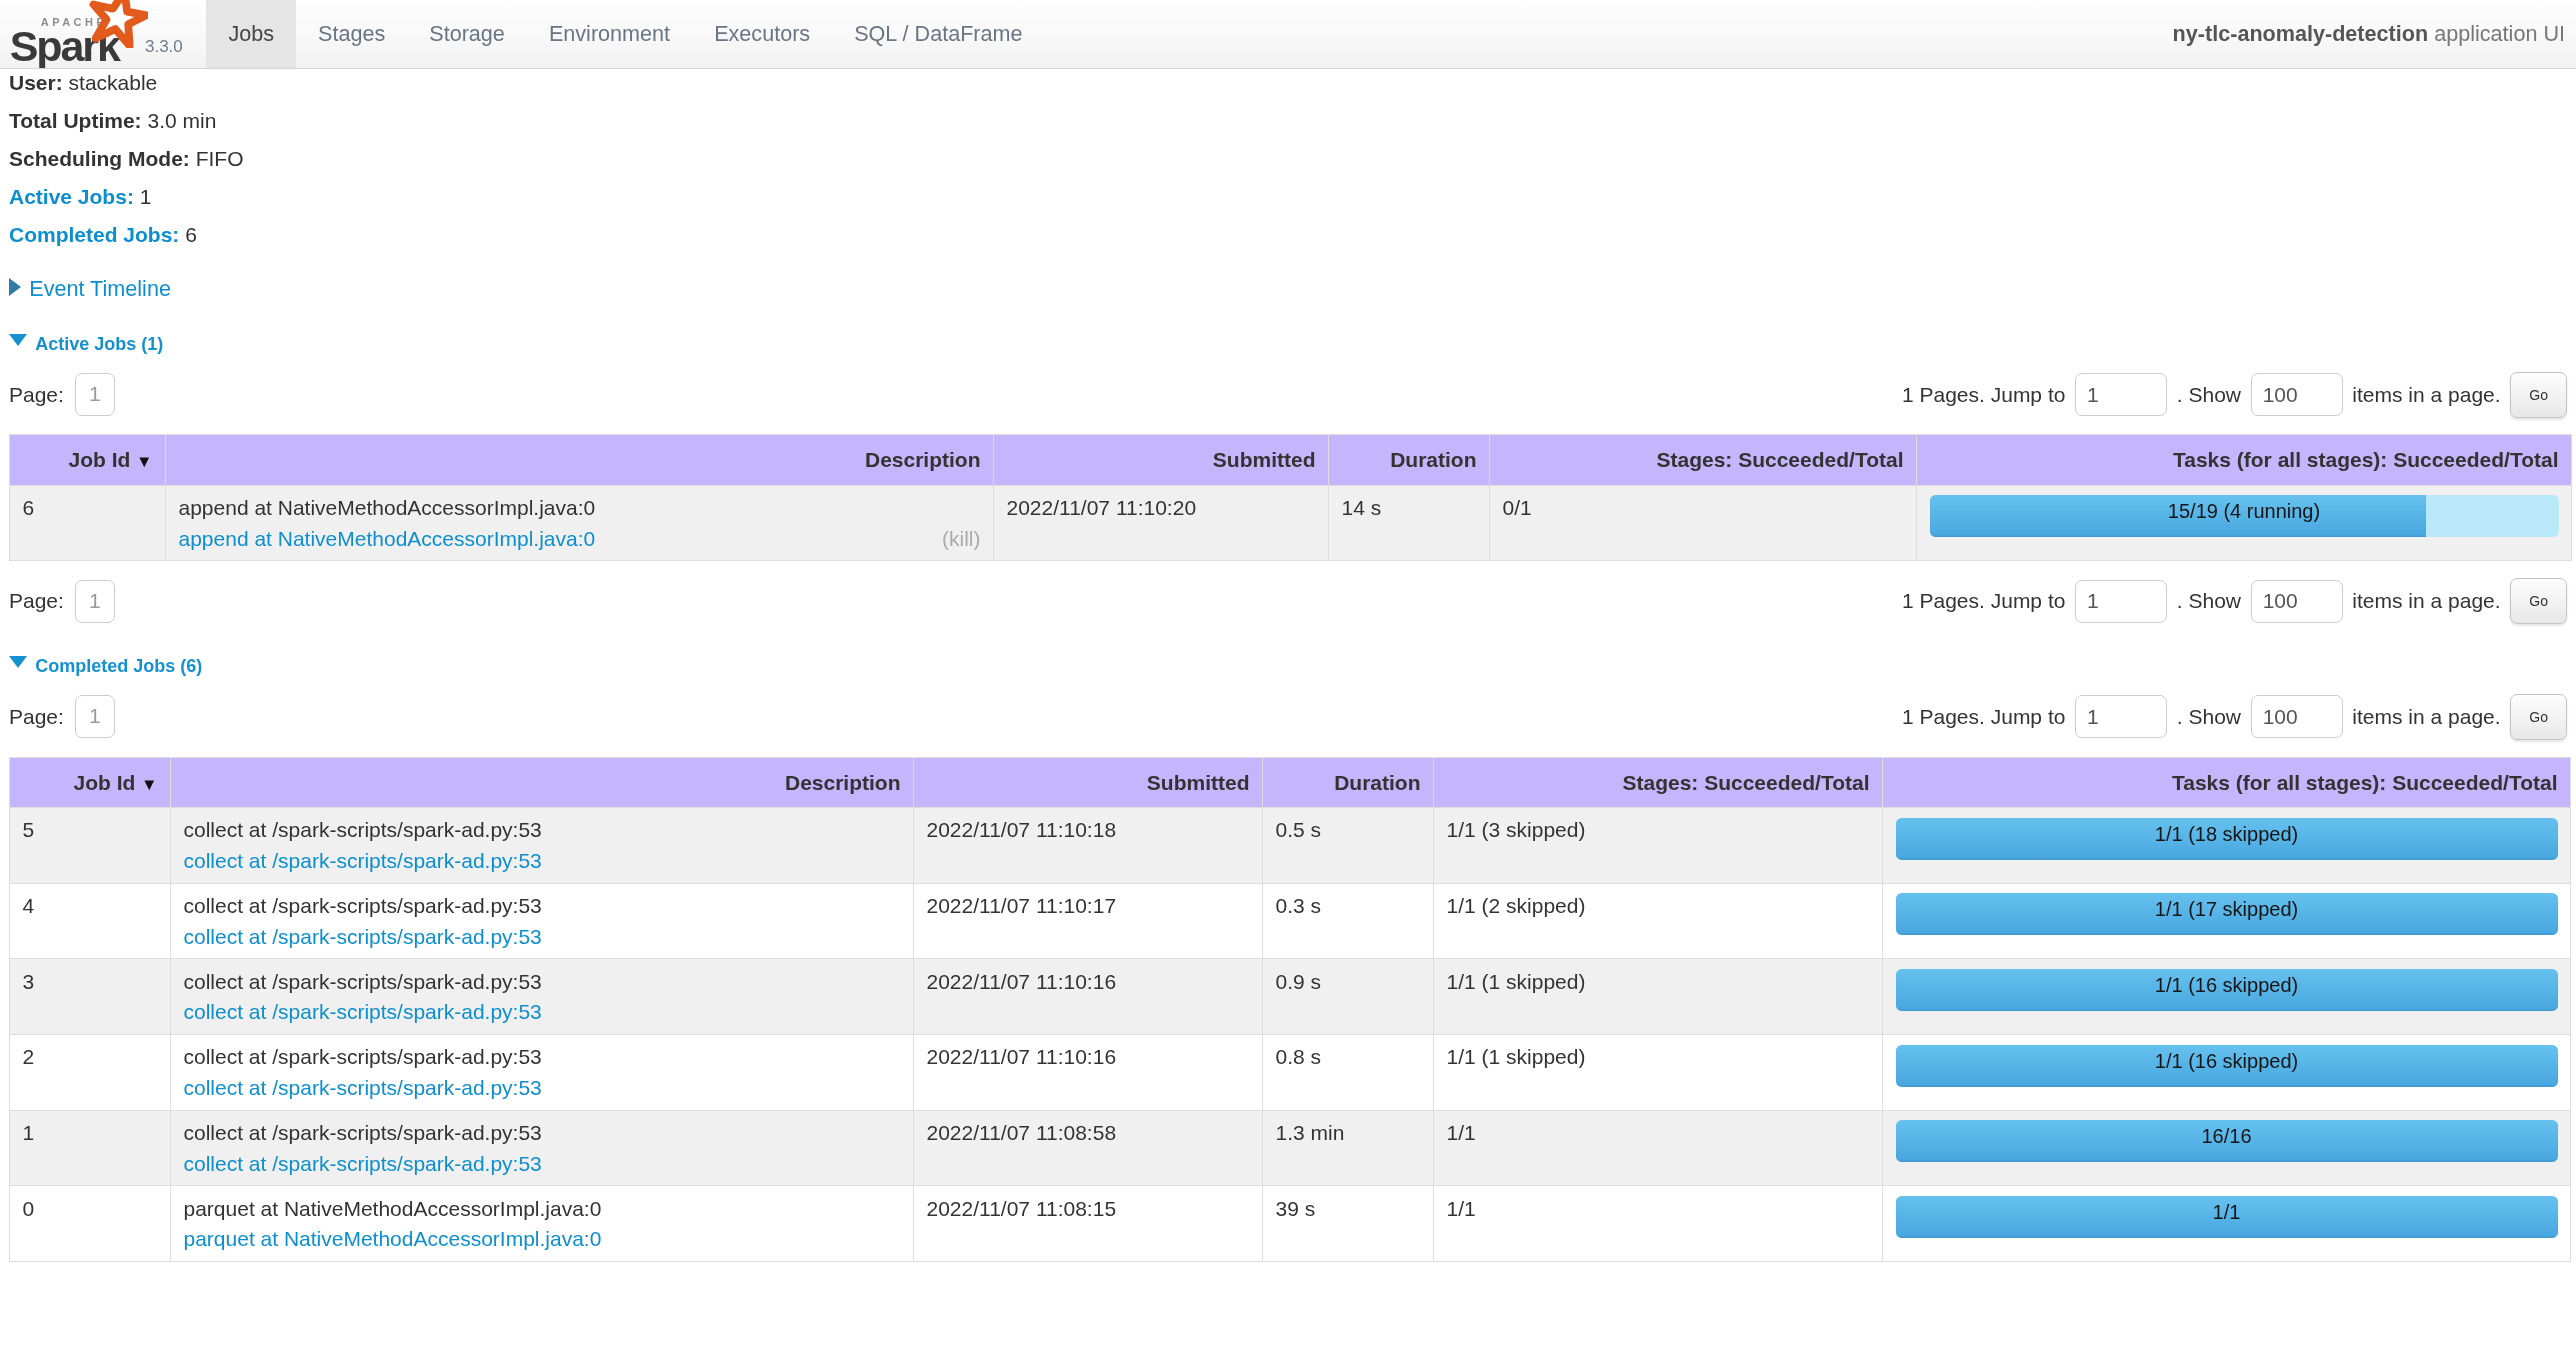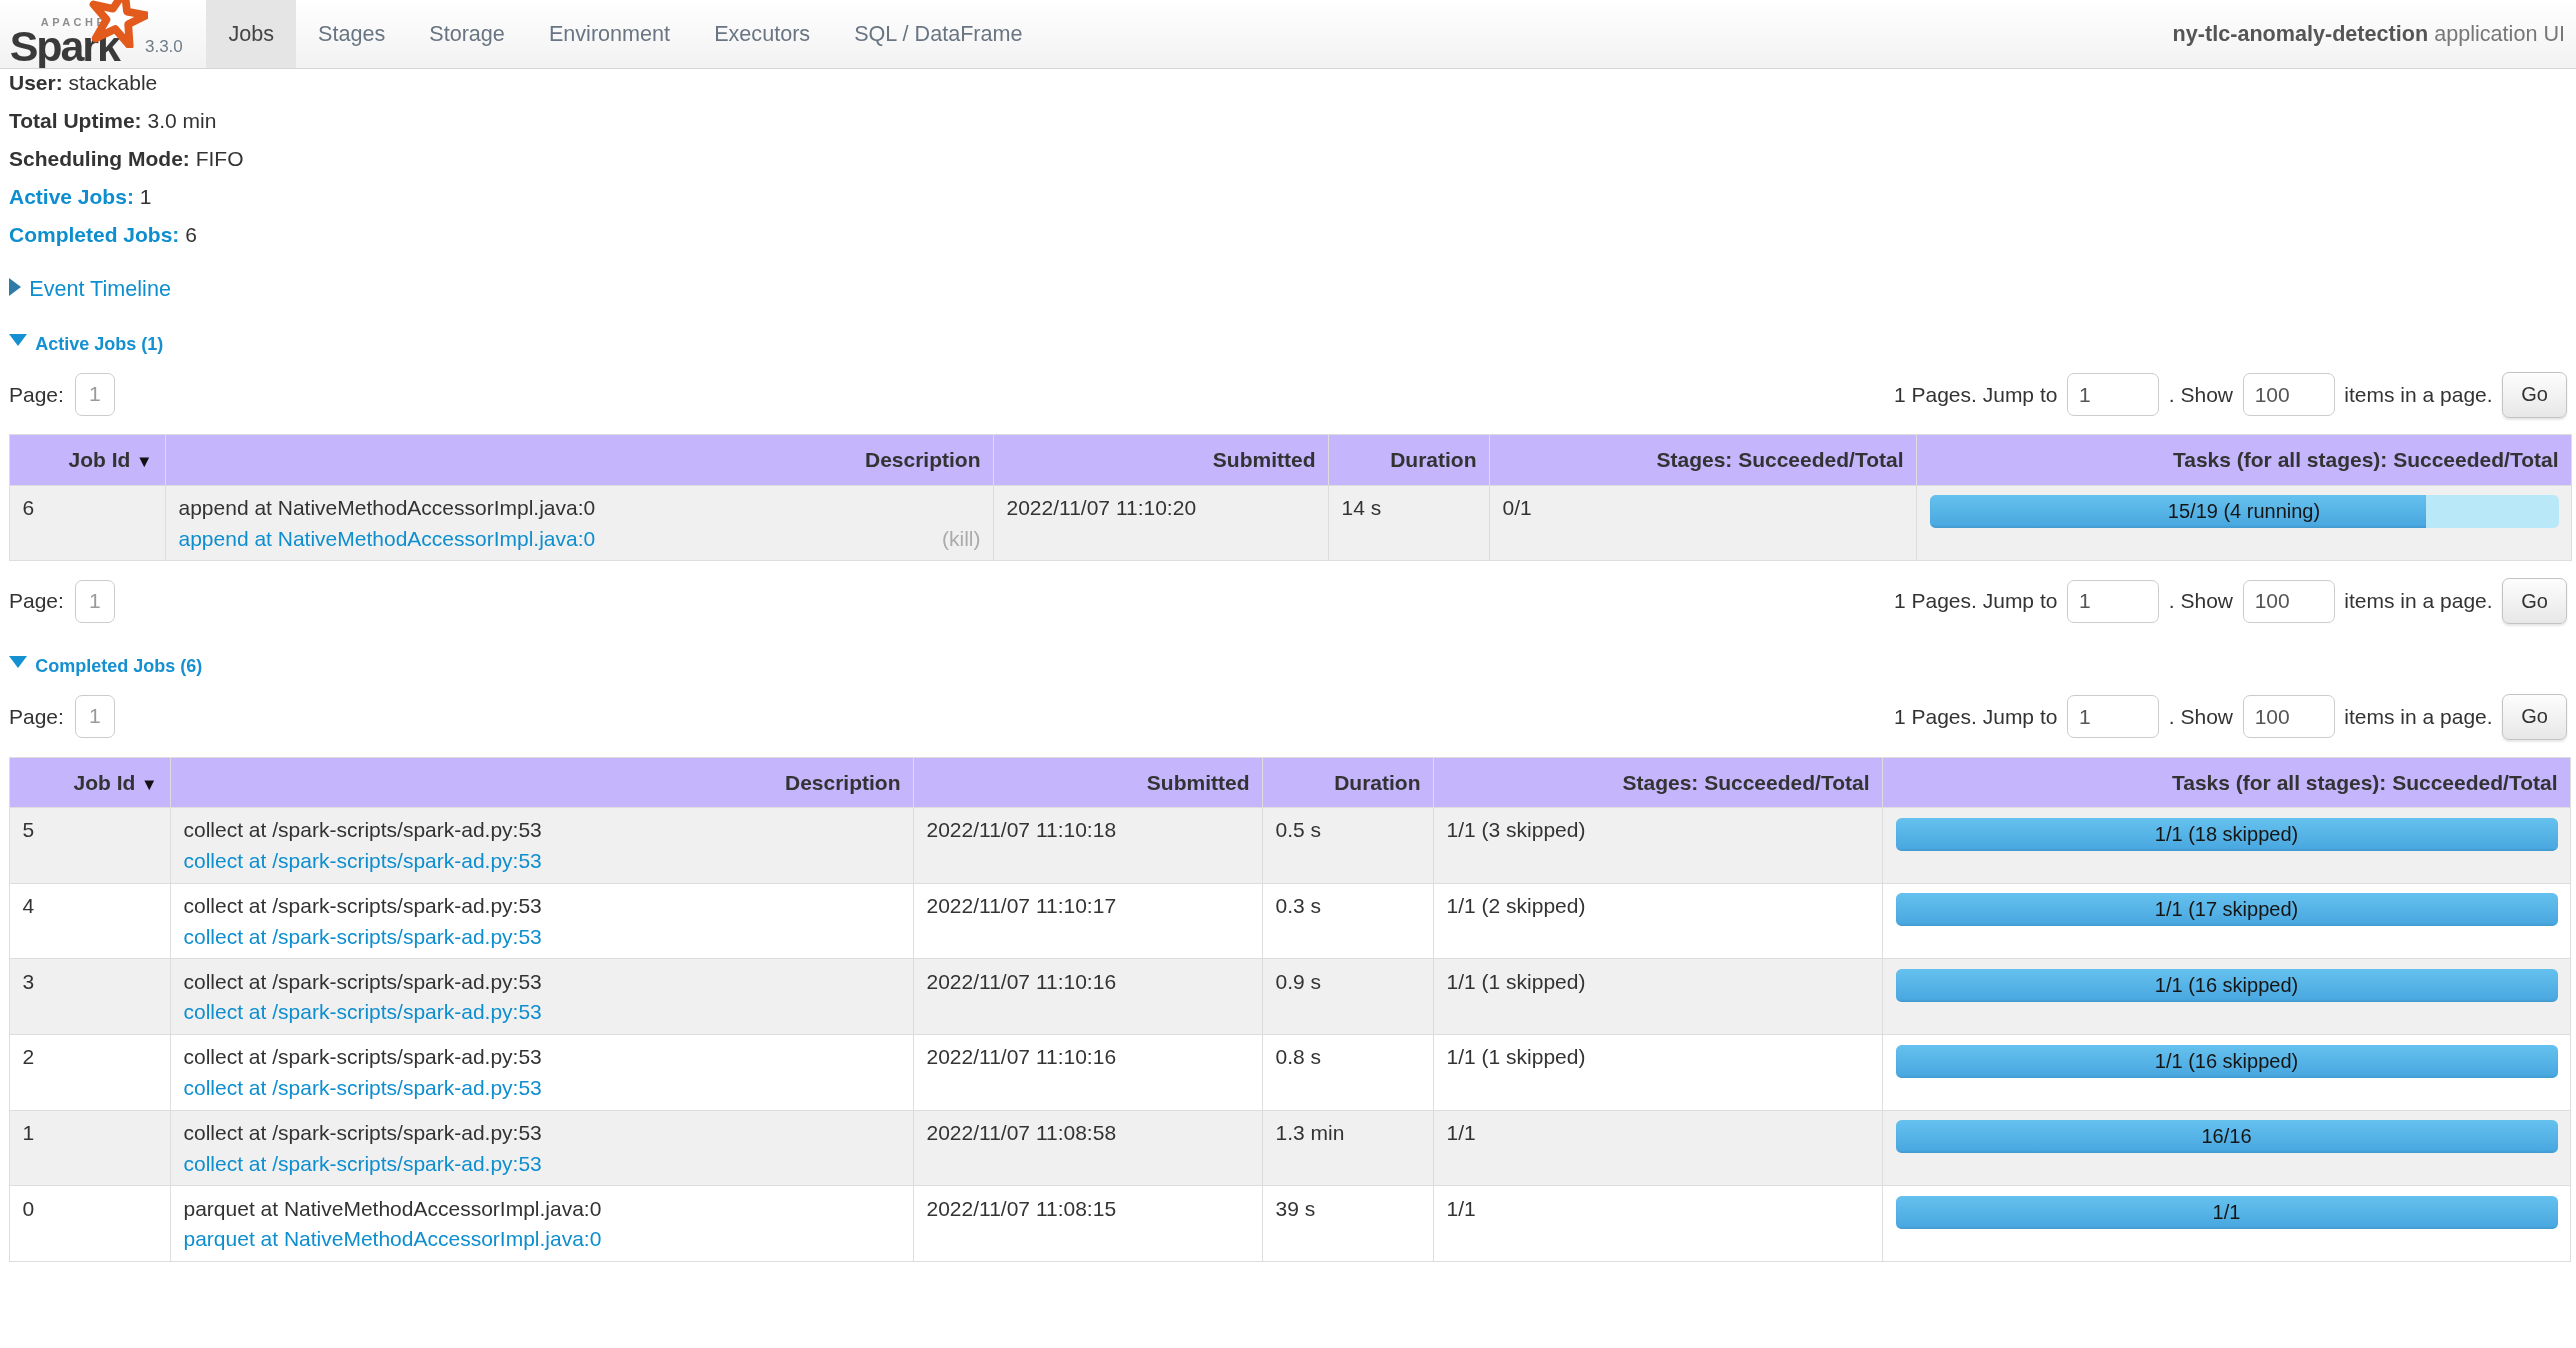--- a/index.html
+++ b/index.html
@@ -73,40 +73,40 @@
     display:inline-block; min-width:40px; height:43px; line-height:40px;
     text-align:center; border:1.4px solid #ccc; border-radius:7px;
     color:#9a9a9a; margin-left:11px; background:#fff; cursor:pointer;
   }
   .pager-right { display:flex; align-items:center; gap:9.7px; color:#333; }
   .pager-input {
     width:92px; height:43px; border:1.4px solid #ccc; border-radius:7px;
     font-size:21px; padding:0 11px; color:#555; font-family:inherit; background:#fff;
   }
   .go-btn {
-    height:46px; padding:0 18px; font-size:20px; color:#333; cursor:pointer;
+    height:46px; padding:0 18px; font-size:14px; color:#333; cursor:pointer;
     background:linear-gradient(#fdfdfd,#e7e7e7); border:1.4px solid #c3c3c3;
     border-radius:7px; font-family:inherit; box-shadow:0 1.4px 2.1px rgba(0,0,0,0.1);
   }
 
   
   .jobs-table { width:100%; border-collapse:collapse; margin:5.6px 0 14px; table-layout:fixed; }
   .jobs-table th, .jobs-table td {
     border:1.4px solid #ddd; padding:8.3px 12.5px; text-align:left;
     vertical-align:top; font-size:21px; line-height:1.3; word-wrap:break-word;
   }
   .jobs-table th { font-weight:bold; background:#c4b5fd; padding:11px 12.5px; cursor:pointer;text-align:right; }
   .jobs-table tbody tr:nth-child(odd) { background:#f0f0f0; }
   .sort-icon { font-size:16.7px; margin-left:5.6px; color:#111; }
   .desc-line2 { margin-top:3.5px; overflow:hidden; }
   .desc-link { color:#0d8ecf; text-decoration:none; cursor:pointer; }
   .kill-link { float:right; color:#ababab; cursor:pointer; }
 
   .progress {
-    position:relative; height:33px; border-radius:5.6px; overflow:hidden;
+    position:relative; height:42px; border-radius:5.6px; overflow:hidden;
     margin-top:1.4px; background:transparent;
   }
   .progress.has-running { background:#b9e8f8; }
   .progress-fill {
     position:absolute; left:0; top:0; bottom:0;
     background:linear-gradient(#65c1ee,#47a6df);
     box-shadow:inset 0 -1.4px 1.4px rgba(0,0,0,0.08);
   }
   .progress-label {
     position:absolute; left:0; right:0; top:0; bottom:0;

